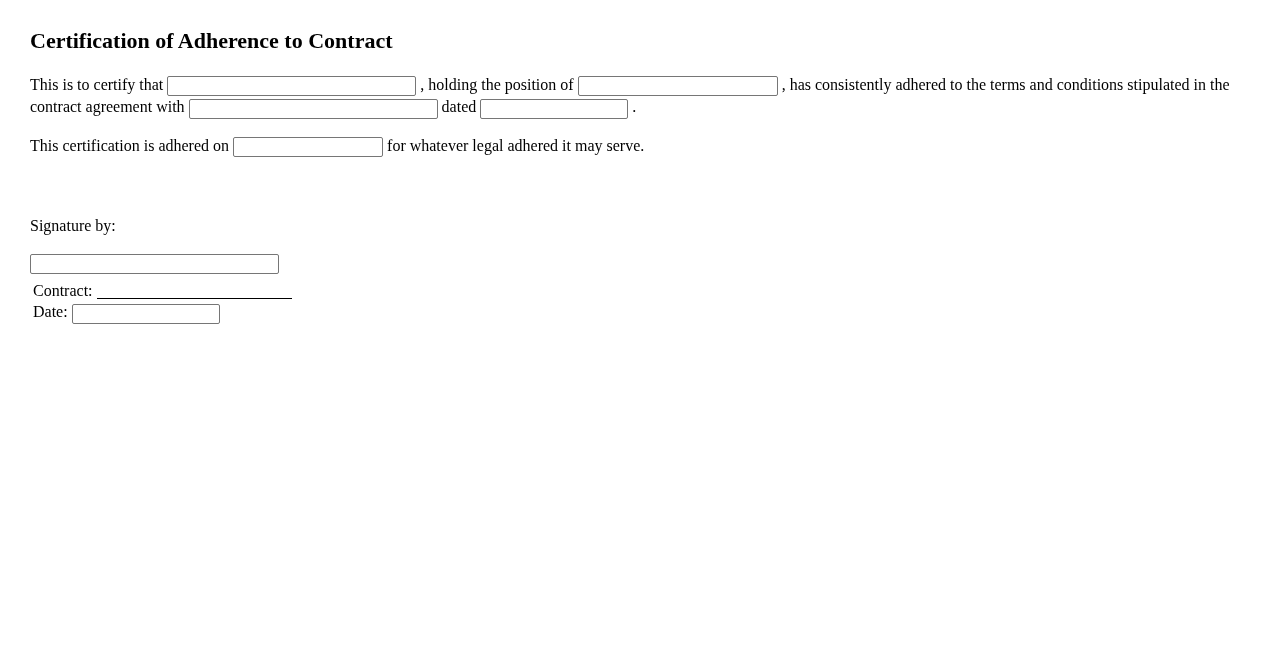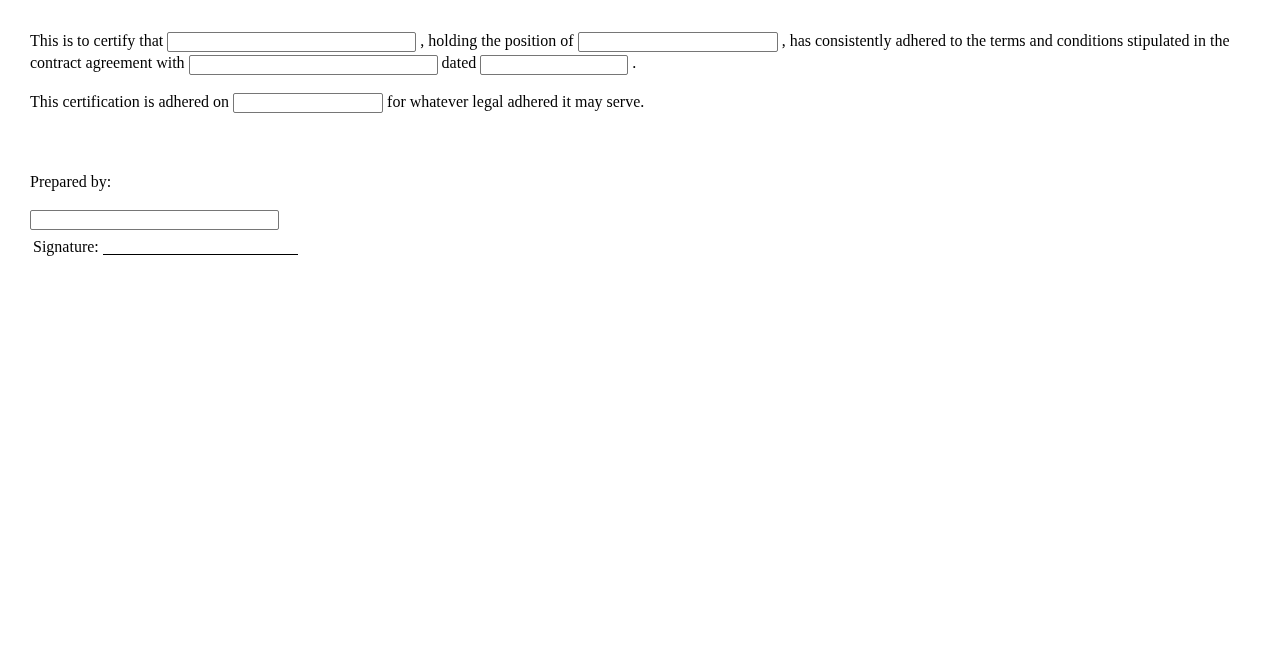--- a/index.html
+++ b/index.html
@@ -74,32 +74,37 @@
   .date-row {
     margin-left: 3px;
     line-height: 21px;
   }
 </style>
 </head>
 <body>
 
 <div class="page">
 
+  <h1 class="page-title">Certification of Adherence to Contract</h1>
 
   <p class="body-para certification-para"><span>This is to certify that </span><input type="text" class="fill w249" value="" style=""><span> , holding the position of </span><input type="text" class="fill w200" value="" style=""><span> , has consistently adhered to the terms and conditions stipulated in the contract agreement with </span><input type="text" class="fill w249" value="" style=""><span> dated </span><input type="text" class="fill w148" value="" style=""><span> .</span></p>
 
   <p class="body-para"><span>This certification is adhered on </span><input type="text" class="fill w150" value="" style=""><span> for whatever legal adhered it may serve.</span></p>
 
   <div class="prepared-section">
 
-    <p class="body-para prepared-label">Prepared by:</p>
+    <p class="body-para prepared-label">Signature by:</p>
 
     <div class="name-line"><input type="text" class="fill w249" value="" style=""></div>
 
     <div class="sig-row">
-      <span>Signature:</span>
+      <span>Contract:</span>
       <span class="sig-underline"></span>
     </div>
 
+    <div class="date-row">
+      <span>Date:</span>
+      <input type="text" class="fill w148" value="" style="">
+    </div>
 
   </div>
 
 </div>
 
 </body></html>

